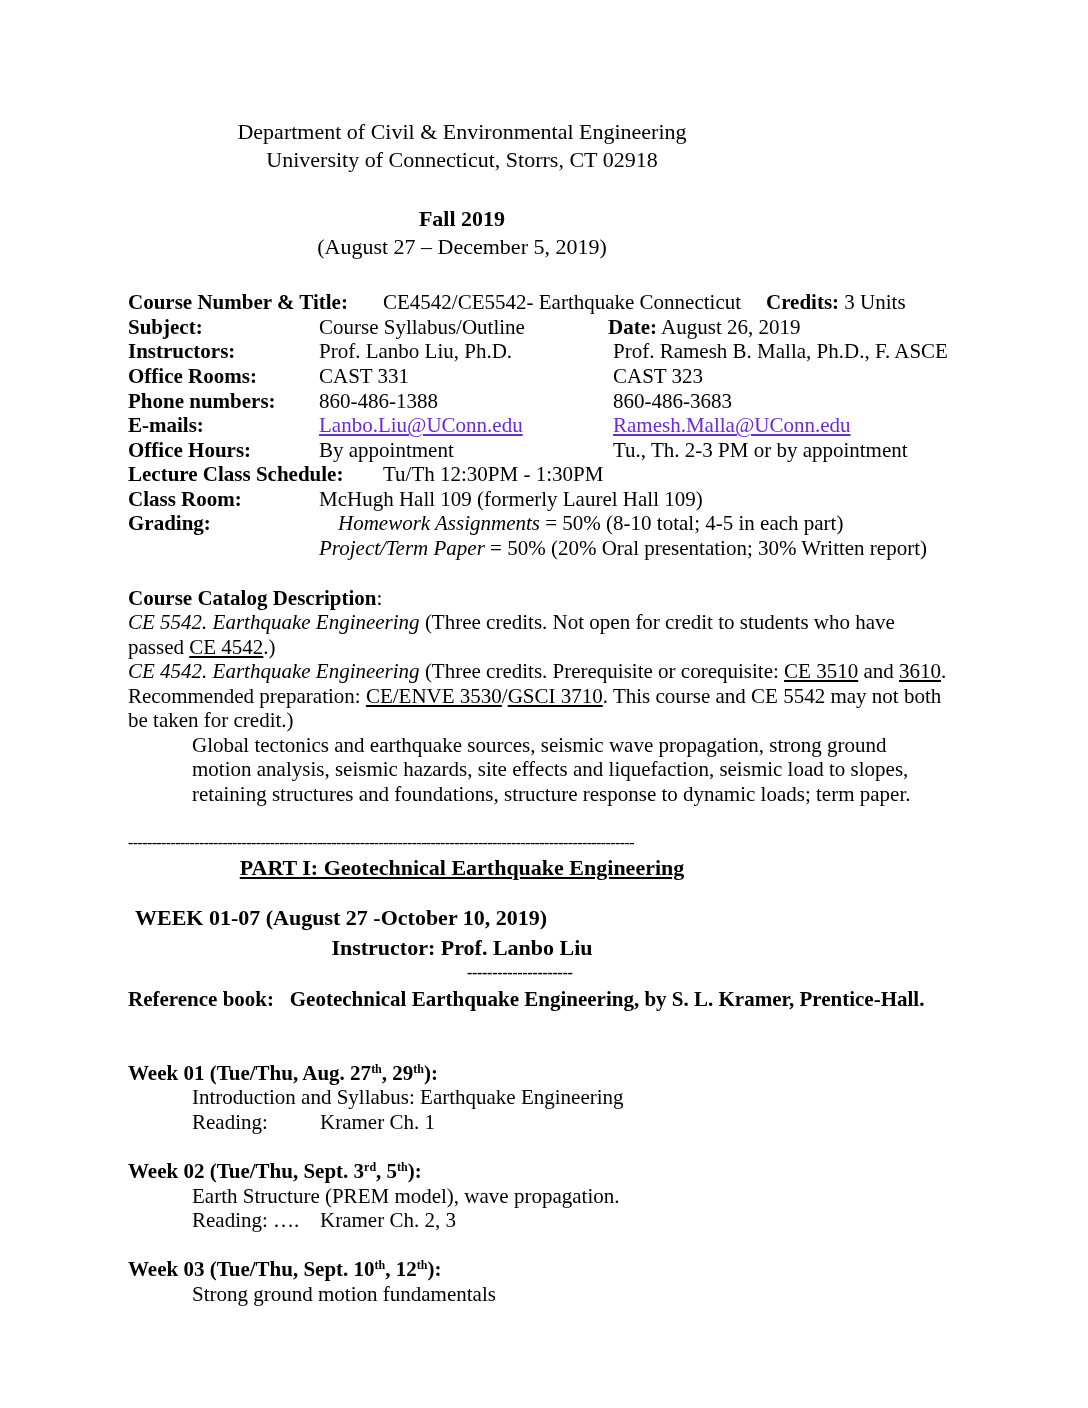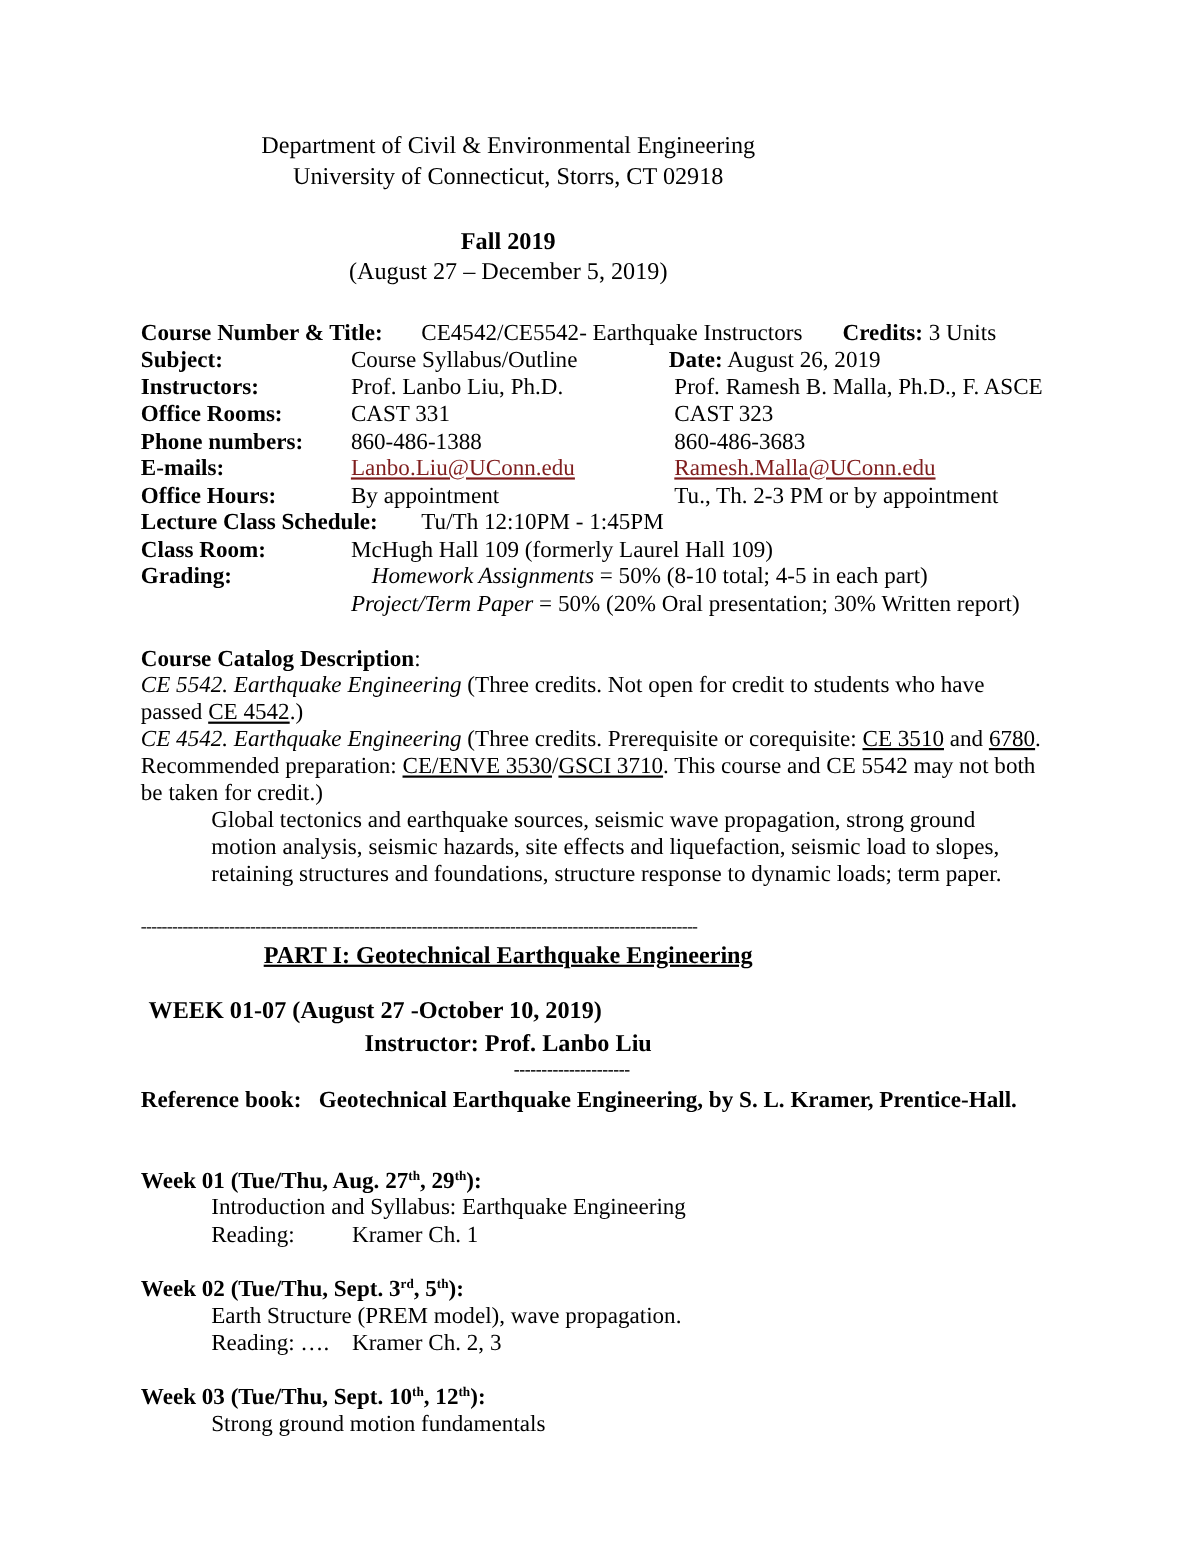--- a/index.html
+++ b/index.html
@@ -6,36 +6,36 @@
   body {
     width: 1088px; height: 1408px; position: relative; overflow: hidden;
     font-family: "Liberation Serif", "DejaVu Serif", serif;
     color: #000; font-size: 21px; line-height: 24.6px;
   }
   .abs { position: absolute; white-space: nowrap; }
   .center { position: absolute; left: 0; width: 924px; text-align: center; white-space: nowrap; }
   .b { font-weight: bold; }
   .i { font-style: italic; }
   .u { text-decoration: underline; }
-  a.link { color: #7f1d1d; text-decoration: underline; }
+  a.link { color: #6d28d9; text-decoration: underline; }
   .plainlink { color: #000; text-decoration: underline; }
   .hdr { font-size: 22px; }
   sup { font-size: 12px; line-height: 0; vertical-align: 7px; }
 </style>
 </head>
 <body>
 
 <div class="center hdr" style="top:120px;">Department of Civil &amp; Environmental Engineering</div>
 <div class="center hdr" style="top:148px;">University of Connecticut, Storrs, CT 02918</div>
 <div class="center hdr b" style="top:207px;">Fall 2019</div>
 <div class="center hdr" style="top:235px;">(August 27 – December 5, 2019)</div>
 
 <div>
   <div class="abs b" style="left:128px; top:290px;">Course Number &amp; Title:</div>
-  <div class="abs" style="left:383px; top:290px;">CE4542/CE5542- Earthquake Instructors</div>
+  <div class="abs" style="left:383px; top:290px;">CE4542/CE5542- Earthquake Connecticut</div>
   <div class="abs" style="left:766px; top:290px;">
     <span class="b">Credits:</span>
     <span>3 Units</span>
   </div>
 
   <div class="abs b" style="left:128px; top:315px;">Subject:</div>
   <div class="abs" style="left:319px; top:315px;">Course Syllabus/Outline</div>
   <div class="abs" style="left:608px; top:315px;">
     <span class="b">Date:</span>
     <span>August 26, 2019</span>
@@ -55,21 +55,21 @@
 
   <div class="abs b" style="left:128px; top:413px;">E-mails:</div>
   <a class="abs link" style="left:319px; top:413px;">Lanbo.Liu@UConn.edu</a>
   <a class="abs link" style="left:613px; top:413px;">Ramesh.Malla@UConn.edu</a>
 
   <div class="abs b" style="left:128px; top:438px;">Office Hours:</div>
   <div class="abs" style="left:319px; top:438px;">By appointment</div>
   <div class="abs" style="left:613px; top:438px;">Tu., Th. 2-3 PM or by appointment</div>
 
   <div class="abs b" style="left:128px; top:462px;">Lecture Class Schedule:</div>
-  <div class="abs" style="left:383px; top:462px;">Tu/Th 12:10PM - 1:45PM</div>
+  <div class="abs" style="left:383px; top:462px;">Tu/Th 12:30PM - 1:30PM</div>
 
   <div class="abs b" style="left:128px; top:487px;">Class Room:</div>
   <div class="abs" style="left:319px; top:487px;">McHugh Hall 109 (formerly Laurel Hall 109)</div>
 
   <div class="abs b" style="left:128px; top:511px;">Grading:</div>
   <div class="abs" style="left:319px; top:511px;margin-left:19px;">
     <span class="i">Homework Assignments</span><span> = 50% (8-10 total; 4-5 in each part)</span>
   </div>
   <div class="abs" style="left:319px; top:536px;">
     <span class="i">Project/Term Paper</span><span> = 50% (20% Oral presentation; 30% Written report)</span>
@@ -80,21 +80,21 @@
   <div class="abs" style="left:128px; top:586px;">
     <span class="b">Course Catalog Description</span><span>:</span>
   </div>
   <div class="abs" style="left:128px; top:610px;">
     <span class="i">CE 5542. Earthquake Engineering</span><span> (Three credits. Not open for credit to students who have</span>
   </div>
   <div class="abs" style="left:128px; top:635px;">
     <span>passed </span><a class="plainlink">CE 4542</a><span>.)</span>
   </div>
   <div class="abs" style="left:128px; top:659px;">
-    <span class="i">CE 4542. Earthquake Engineering</span><span> (Three credits. Prerequisite or corequisite: </span><a class="plainlink">CE 3510</a><span> and </span><a class="plainlink">6780</a><span>.</span>
+    <span class="i">CE 4542. Earthquake Engineering</span><span> (Three credits. Prerequisite or corequisite: </span><a class="plainlink">CE 3510</a><span> and </span><a class="plainlink">3610</a><span>.</span>
   </div>
   <div class="abs" style="left:128px; top:684px;">
     <span>Recommended preparation: </span><a class="plainlink">CE/ENVE 3530</a><span>/</span><a class="plainlink">GSCI 3710</a><span>. This course and CE 5542 may not both</span>
   </div>
   <div class="abs" style="left:128px; top:708px;">be taken for credit.)</div>
 
   <div class="abs" style="left:192px; top:733px;">Global tectonics and earthquake sources, seismic wave propagation, strong ground</div>
   <div class="abs" style="left:192px; top:757px;">motion analysis, seismic hazards, site effects and liquefaction, seismic load to slopes,</div>
   <div class="abs" style="left:192px; top:782px;">retaining structures and foundations, structure response to dynamic loads; term paper.</div>
 </div>

